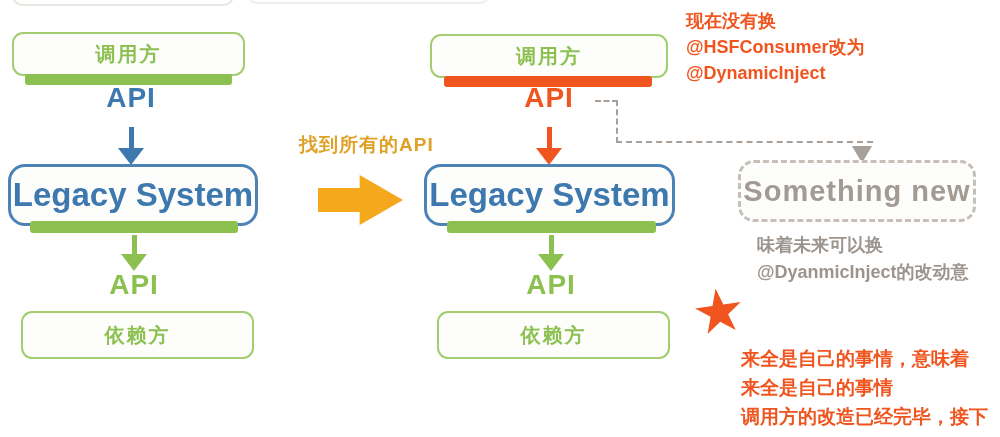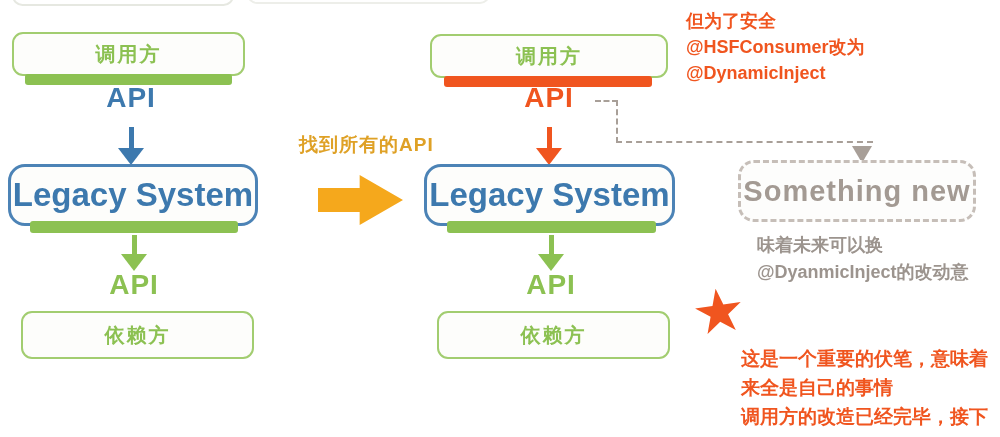--- a/index.html
+++ b/index.html
@@ -108,33 +108,33 @@
 <div class="node node-small" style="left:437px;top:311px;width:233px;height:48px;">
   <span class="lbl-green">依赖方</span>
 </div>
 
 <div class="dash-h" style="left:595px;top:100px;width:23px;"></div>
 <div class="dash-v" style="left:616px;top:100px;height:43px;"></div>
 <div class="dash-h" style="left:616px;top:141px;width:257px;"></div>
 <div class="dash-head" style="left:852px;top:146px;"></div>
 
 <div class="note note-orange">
-  <div>但为了安全</div>
+  <div>现在没有换</div>
   <div>@HSFConsumer改为</div>
   <div>@DynamicInject</div>
 </div>
 
 <div class="node node-dashed" style="left:738px;top:160px;width:238px;height:62px;">
   <span class="lbl-taupe">Something new</span>
 </div>
 
 <div class="note note-gray">
   <div>味着未来可以换</div>
   <div>@DyanmicInject的改动意</div>
 </div>
 
 <div class="star">★</div>
 
 <div class="note note-red">
-  <div>这是一个重要的伏笔，意味着</div>
+  <div>来全是自己的事情，意味着</div>
   <div>来全是自己的事情</div>
   <div>调用方的改造已经完毕，接下</div>
 </div>
 
 </body></html>

